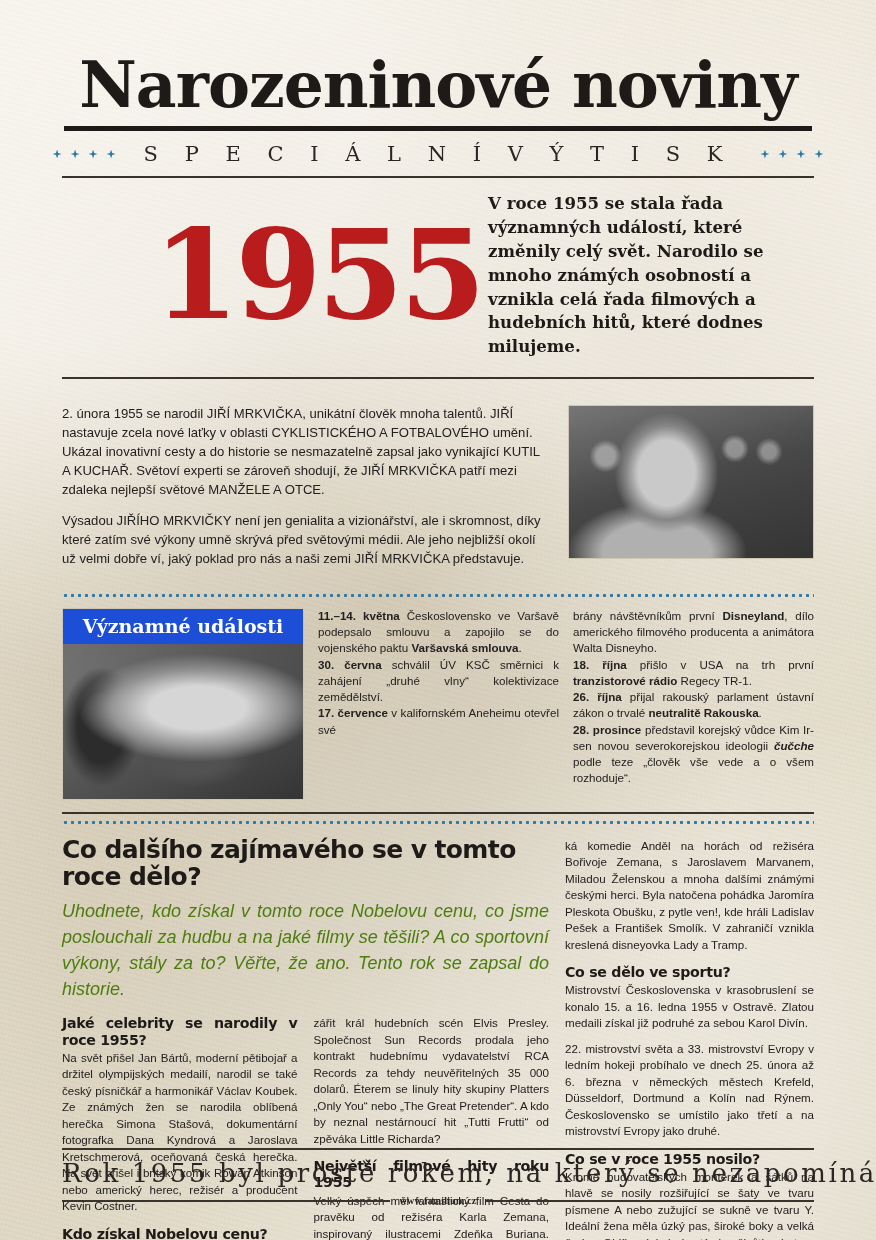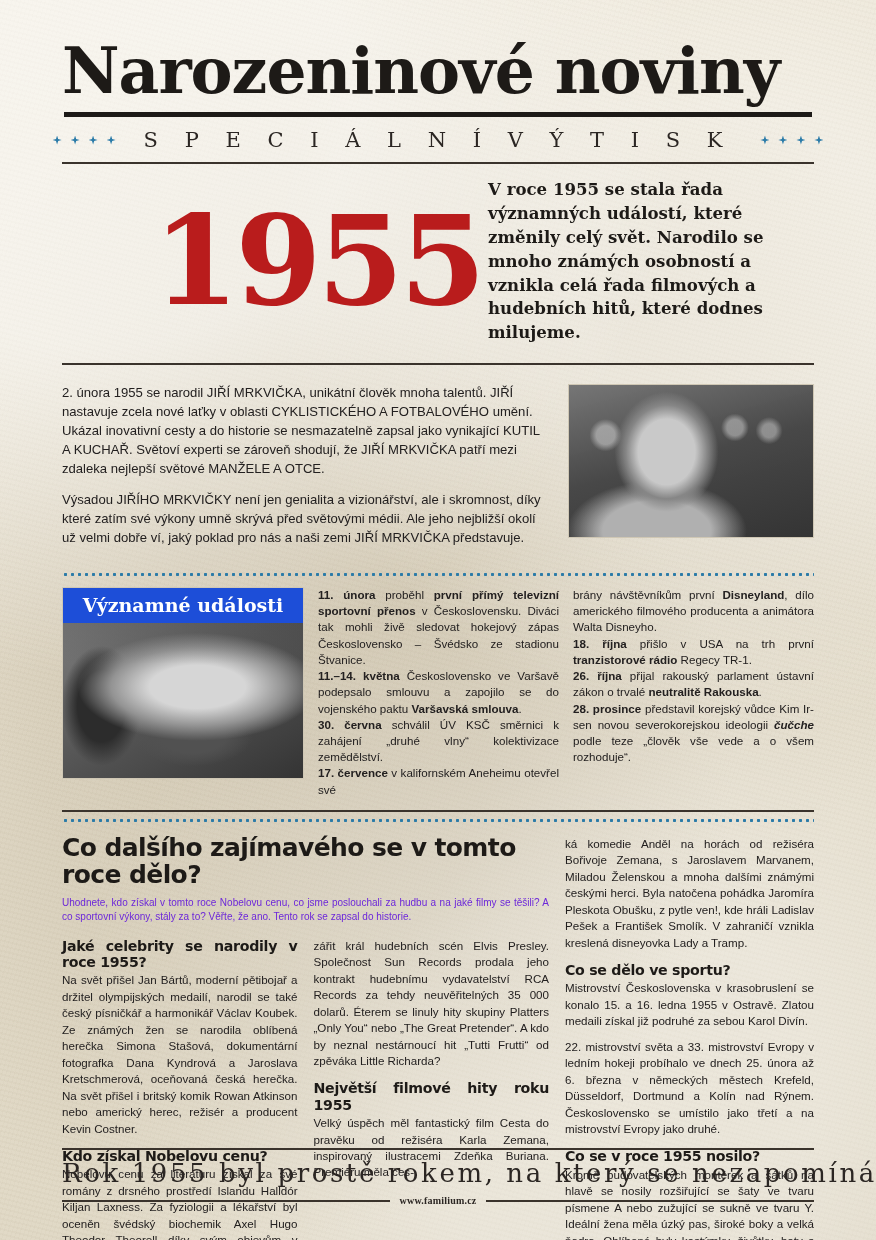--- a/index.html
+++ b/index.html
@@ -22,21 +22,21 @@
       radial-gradient(circle at 50% 40%, rgba(150,135,105,.10) 0 30%, transparent 60%),
       repeating-linear-gradient(14deg, rgba(140,125,95,.045) 0 2px, transparent 2px 5px),
       repeating-linear-gradient(-73deg, rgba(150,135,105,.035) 0 1px, transparent 1px 4px),
       linear-gradient(160deg,#efe9da 0%,#e7e0cf 45%,#ddd5c1 100%);
     pointer-events:none;
   }
   .page{position:absolute;inset:0;}
   .inner{position:absolute;left:62px;top:0;width:752px;}
 
   
-  .masthead{padding-top:40px;text-align:left;}
+  .masthead{padding-top:54px;text-align:center;}
   .mast-title{
     font-family:"DejaVu Serif", serif;
     font-weight:700;
     font-size:63px;
     letter-spacing:-1px;
     line-height:1;
     color:#1d1a17;
     white-space:nowrap;
     transform:scaleX(1.0);
   }
@@ -69,21 +69,21 @@
     font-family:"DejaVu Serif", serif;
     font-weight:700;
     font-size:16.6px;
     line-height:1.44;
     color:#1d1a17;
     padding-left:6px;
   }
   .rule-thin{height:2px;background:#3a332c;margin-top:18px;}
 
   
-  .bio{display:flex;gap:18px;margin-top:19px;}
+  .bio{display:flex;gap:18px;margin-top:26px;}
   .bio-text{flex:1;font-size:13.1px;line-height:1.44;color:#232020;}
   .bio-text p{margin:0 0 13px 0;}
   .portrait{
     flex:0 0 244px;height:152px;position:relative;overflow:hidden;
     background:#6b655c;border:1px solid #cfc7b4;
   }
   .portrait .ph{
     position:absolute;inset:0;
     background:
       radial-gradient(ellipse 52px 60px at 40% 44%, #cfc4b2 0 55%, #8e8578 78%, transparent 100%),
@@ -130,21 +130,21 @@
     background-size:7px 3px;background-repeat:repeat-x;}
 
   
   .feature{margin-top:12px;display:flex;gap:16px;}
   .feat-left{flex:0 0 487px;}
   .feat-right{flex:1;}
   .feat-title{
     font-family:"DejaVu Sans", sans-serif;font-weight:700;
     font-size:25px;line-height:1.1;letter-spacing:-.6px;color:#1d1a17;
   }
-  .feat-lede{font-size:10px;line-height:1.45;margin-top:7px;color:#6d28d9;text-align:justify;}
+  .feat-lede{font-size:18px;line-height:1.45;margin-top:7px;color:#4d7c0f;text-align:justify;font-style:italic;}
   .cols2{display:flex;gap:16px;margin-top:13px;}
   .col{flex:1;font-size:11.6px;line-height:1.42;text-align:justify;color:#232020;}
   .col p{margin:0 0 9px 0;}
   .col h3{
     font-family:"DejaVu Sans", sans-serif;font-weight:700;
     font-size:14.2px;margin:11px 0 2px 0;letter-spacing:-.3px;color:#1d1a17;line-height:1.15;
   }
   .col h3.first{margin-top:0;}
 
   
@@ -206,21 +206,20 @@
 
     <div class="dotted"></div>
 
     <div class="events">
       <div class="evt-photo">
         <div class="ph2"></div>
         <div class="evt-banner">Významné události</div>
       </div>
 
       <div class="evt-col">
-        <p><b>11. února</b> <span>proběhl </span><b>první přímý televizní sportovní přenos</b><span> v Československu. Diváci tak mohli živě sledovat hokejový zápas Československo – Švédsko ze stadionu Štvanice.</span></p>
         <p><b>11.–14. května</b> <span>Československo ve Varšavě podepsalo smlouvu a zapojilo se do vojenského paktu </span><b>Varšavská smlouva</b><span>.</span></p>
         <p><b>30. června</b> <span>schválil ÚV KSČ směrnici k zahájení „druhé vlny“ kolektivizace zemědělství.</span></p>
         <p><b>17. července</b> <span>v kalifornském Aneheimu otevřel své</span></p>
       </div>
 
       <div class="evt-col">
         <p><span>brány návštěvníkům první </span><b>Disneyland</b><span>, dílo amerického filmového producenta a animátora Walta Disneyho.</span></p>
         <p><b>18. října</b> <span>přišlo v USA na trh první </span><b>tranzistorové rádio</b><span> Regecy TR-1.</span></p>
         <p><b>26. října</b> <span>přijal rakouský parlament ústavní zákon o trvalé </span><b>neutralitě Rakouska</b><span>.</span></p>
         <p><b>28. prosince</b> <span>představil korejský vůdce Kim Ir-sen novou severokorejskou ideologii </span><i><b>čučche</b></i><span> podle teze „člověk vše vede a o všem rozhoduje“.</span></p>

